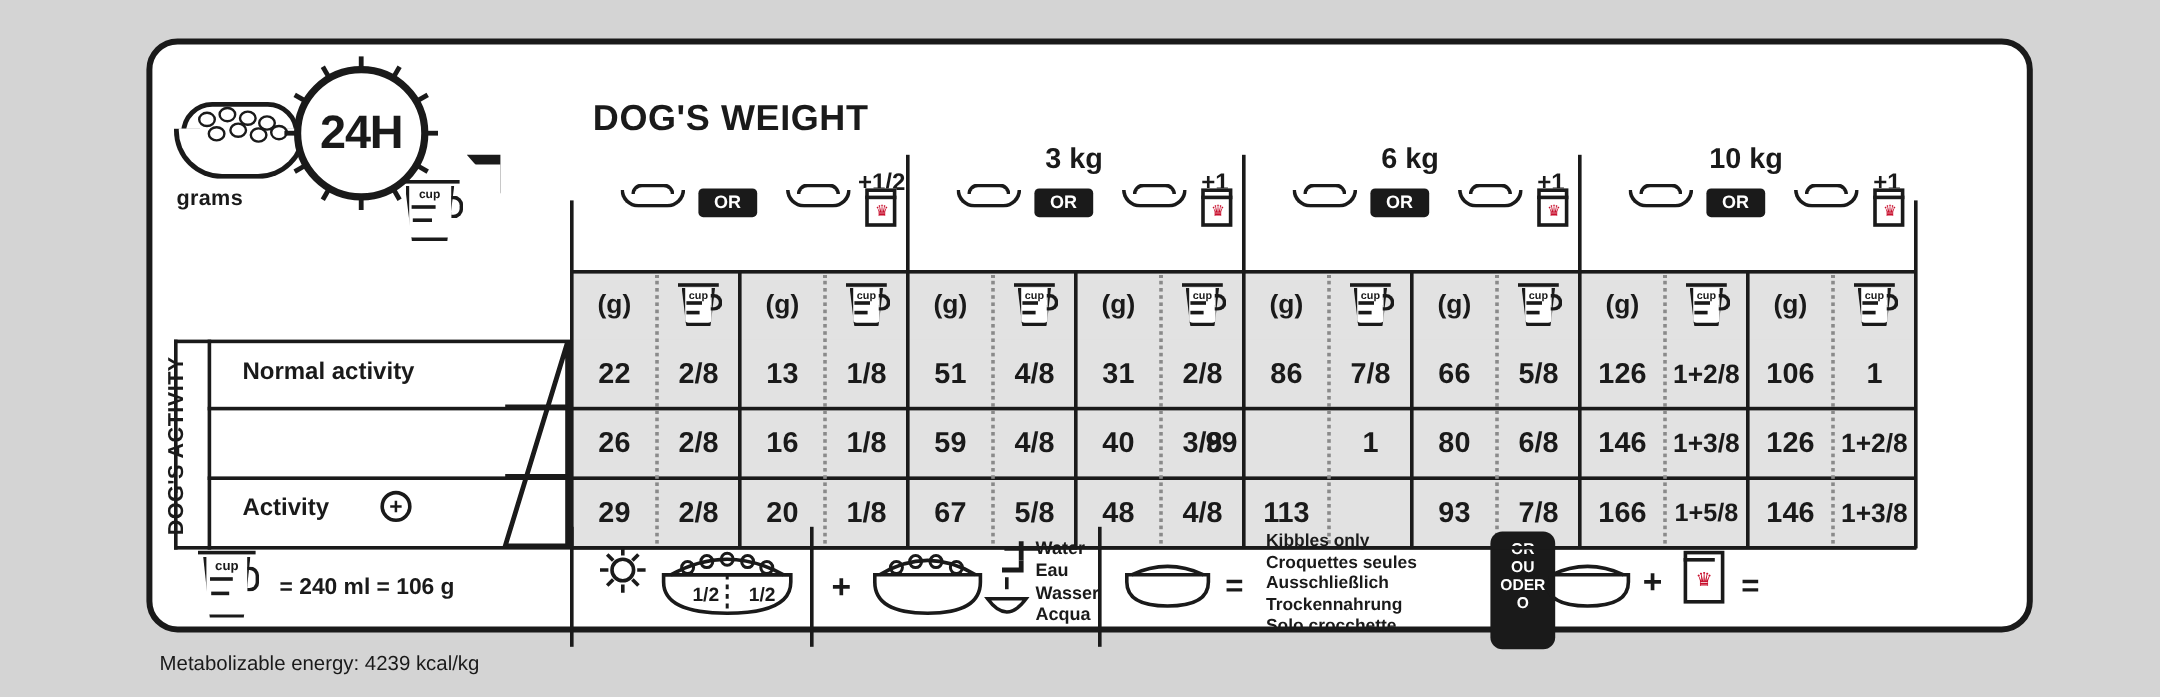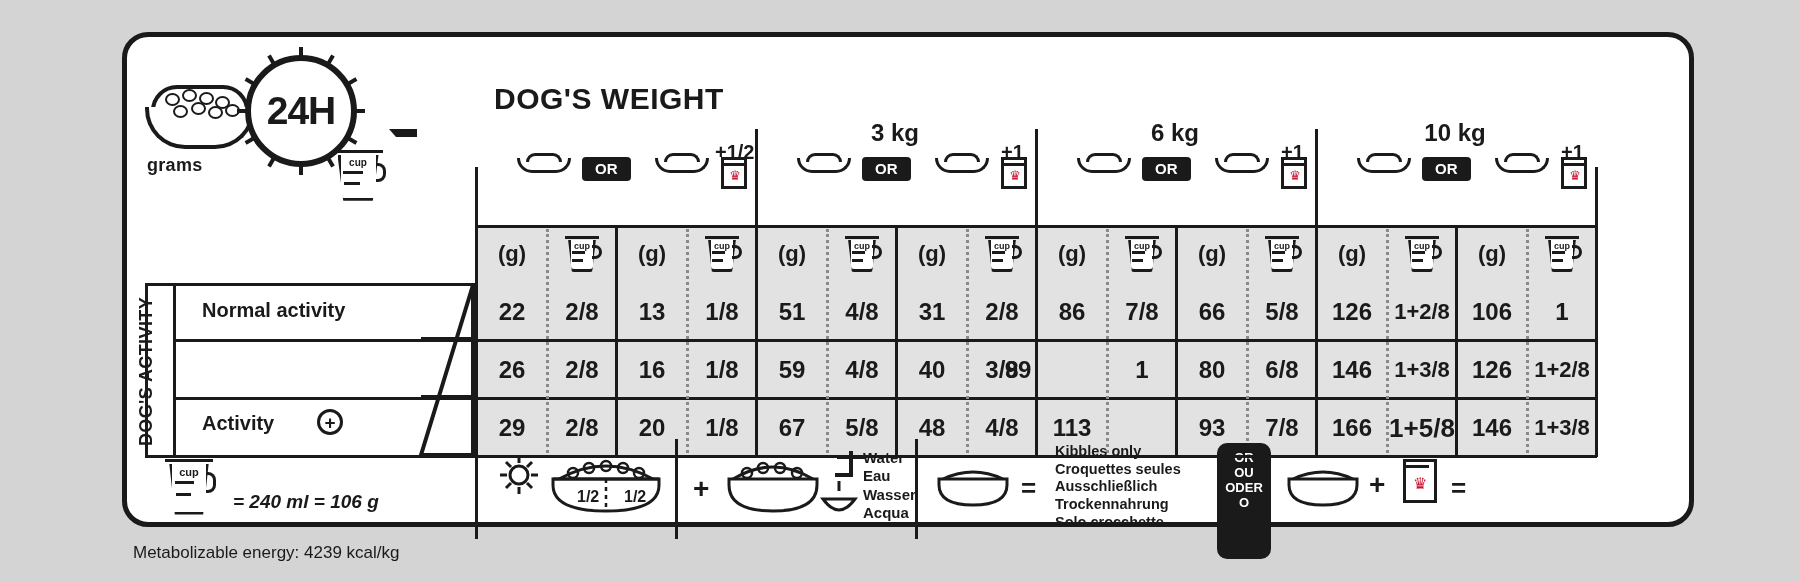--- a/index.html
+++ b/index.html
@@ -723,21 +723,21 @@
       <div class="dcell" style="left:490px; top:362px; width:70px;">20</div>
       <div class="dcell" style="left:560px; top:362px; width:70px;">1/8</div>
       <div class="dcell" style="left:630px; top:362px; width:70px;">67</div>
       <div class="dcell" style="left:700px; top:362px; width:70px;">5/8</div>
       <div class="dcell" style="left:770px; top:362px; width:70px;">48</div>
       <div class="dcell" style="left:840px; top:362px; width:70px;">4/8</div>
       <div class="dcell" style="left:905px; top:362px; width:80px;">113</div>
       <div class="dcell" style="left:1050px; top:362px; width:70px;">93</div>
       <div class="dcell" style="left:1120px; top:362px; width:70px;">7/8</div>
       <div class="dcell" style="left:1190px; top:362px; width:70px;">166</div>
-      <div class="dcell" style="left:1248px; top:362px; width:94px; font-size:26px;">1+5/8</div>
+      <div class="dcell" style="left:1248px; top:362px; width:94px; font-size:21px;">1+5/8</div>
       <div class="dcell" style="left:1330px; top:362px; width:70px;">146</div>
       <div class="dcell" style="left:1390px; top:362px; width:90px; font-size:22px;">1+3/8</div>
 
       <div class="hline" style="left:350px; top:302px; width:1120px;"></div>
       <div class="hline" style="left:350px; top:360px; width:1120px;"></div>
       <div class="hline" style="left:350px; top:418px; width:1120px;"></div>
 
       <div class="vline" style="left:348px; top:130px; height:290px;"></div>
       <div class="vline" style="left:628px; top:92px; height:328px;"></div>
       <div class="vline" style="left:908px; top:92px; height:328px;"></div>
@@ -785,21 +785,21 @@
 
       <div class="lbox" style="left:0px; top:-2px; width:330px; height:54px; border:none;"></div>
       <div class="cupicon" style="left:20px; top:-12px; width:48px; height:62px; position:absolute;">
         <div class="body"></div>
           <div class="rim"></div>
           <div class="handle"></div>
         <div class="txt" style="font-size:11px;">cup</div>
         <div class="lines"></div>
           <div class="lines2"></div>
       </div>
-      <div class="cupnote" style="left:88px; top:24px;font-style:italic;">= 240 ml = 106 g</div>
+      <div class="cupnote" style="left:88px; top:12px;">= 240 ml = 106 g</div>
 
       <div class="vline" style="left:330px; top:-28px; height:100px;"></div>
       <div class="vline" style="left:530px; top:-28px; height:100px;"></div>
       <div class="vline" style="left:770px; top:-28px; height:100px;"></div>
 
       <svg class="sun" style="left:352px; top:-14px;" width="44" height="44">
         <circle cx="22" cy="22" r="9" fill="none" stroke="#1a1a1a" stroke-width="3"></circle>
         <g stroke="#1a1a1a" stroke-width="3">
           <line x1="22" y1="3" x2="22" y2="10"></line>
           <line x1="22" y1="34" x2="22" y2="41"></line>
@@ -855,21 +855,21 @@
       </svg>
       <div class="eq" style="left:876px; top:6px;">=</div>
       <div class="legtext2" style="left:910px; top:-24px;">
         <div>Kibbles only</div>
         <div>Croquettes seules</div>
         <div>Ausschließlich</div>
         <div>Trockennahrung</div>
         <div>Solo crocchette</div>
       </div>
 
-      <div class="oror" style="left:1072px; top:-24px; width:54px; height:116px;">
+      <div class="oror" style="left:1097px; top:-24px; width:54px; height:98px;">
         <div>OR</div>
         <div>OU</div>
         <div>ODER</div>
         <div>O</div>
       </div>
 
       <svg style="position:absolute; left:1140px; top:0px;" width="76" height="40">
         <path d="M8 12 Q38 -2 68 12" fill="none" stroke="#1a1a1a" stroke-width="3"></path>
         <path d="M4 12 L4 18 Q4 38 38 38 Q72 38 72 18 L72 12 Z" fill="none" stroke="#1a1a1a" stroke-width="3"></path>
       </svg>

